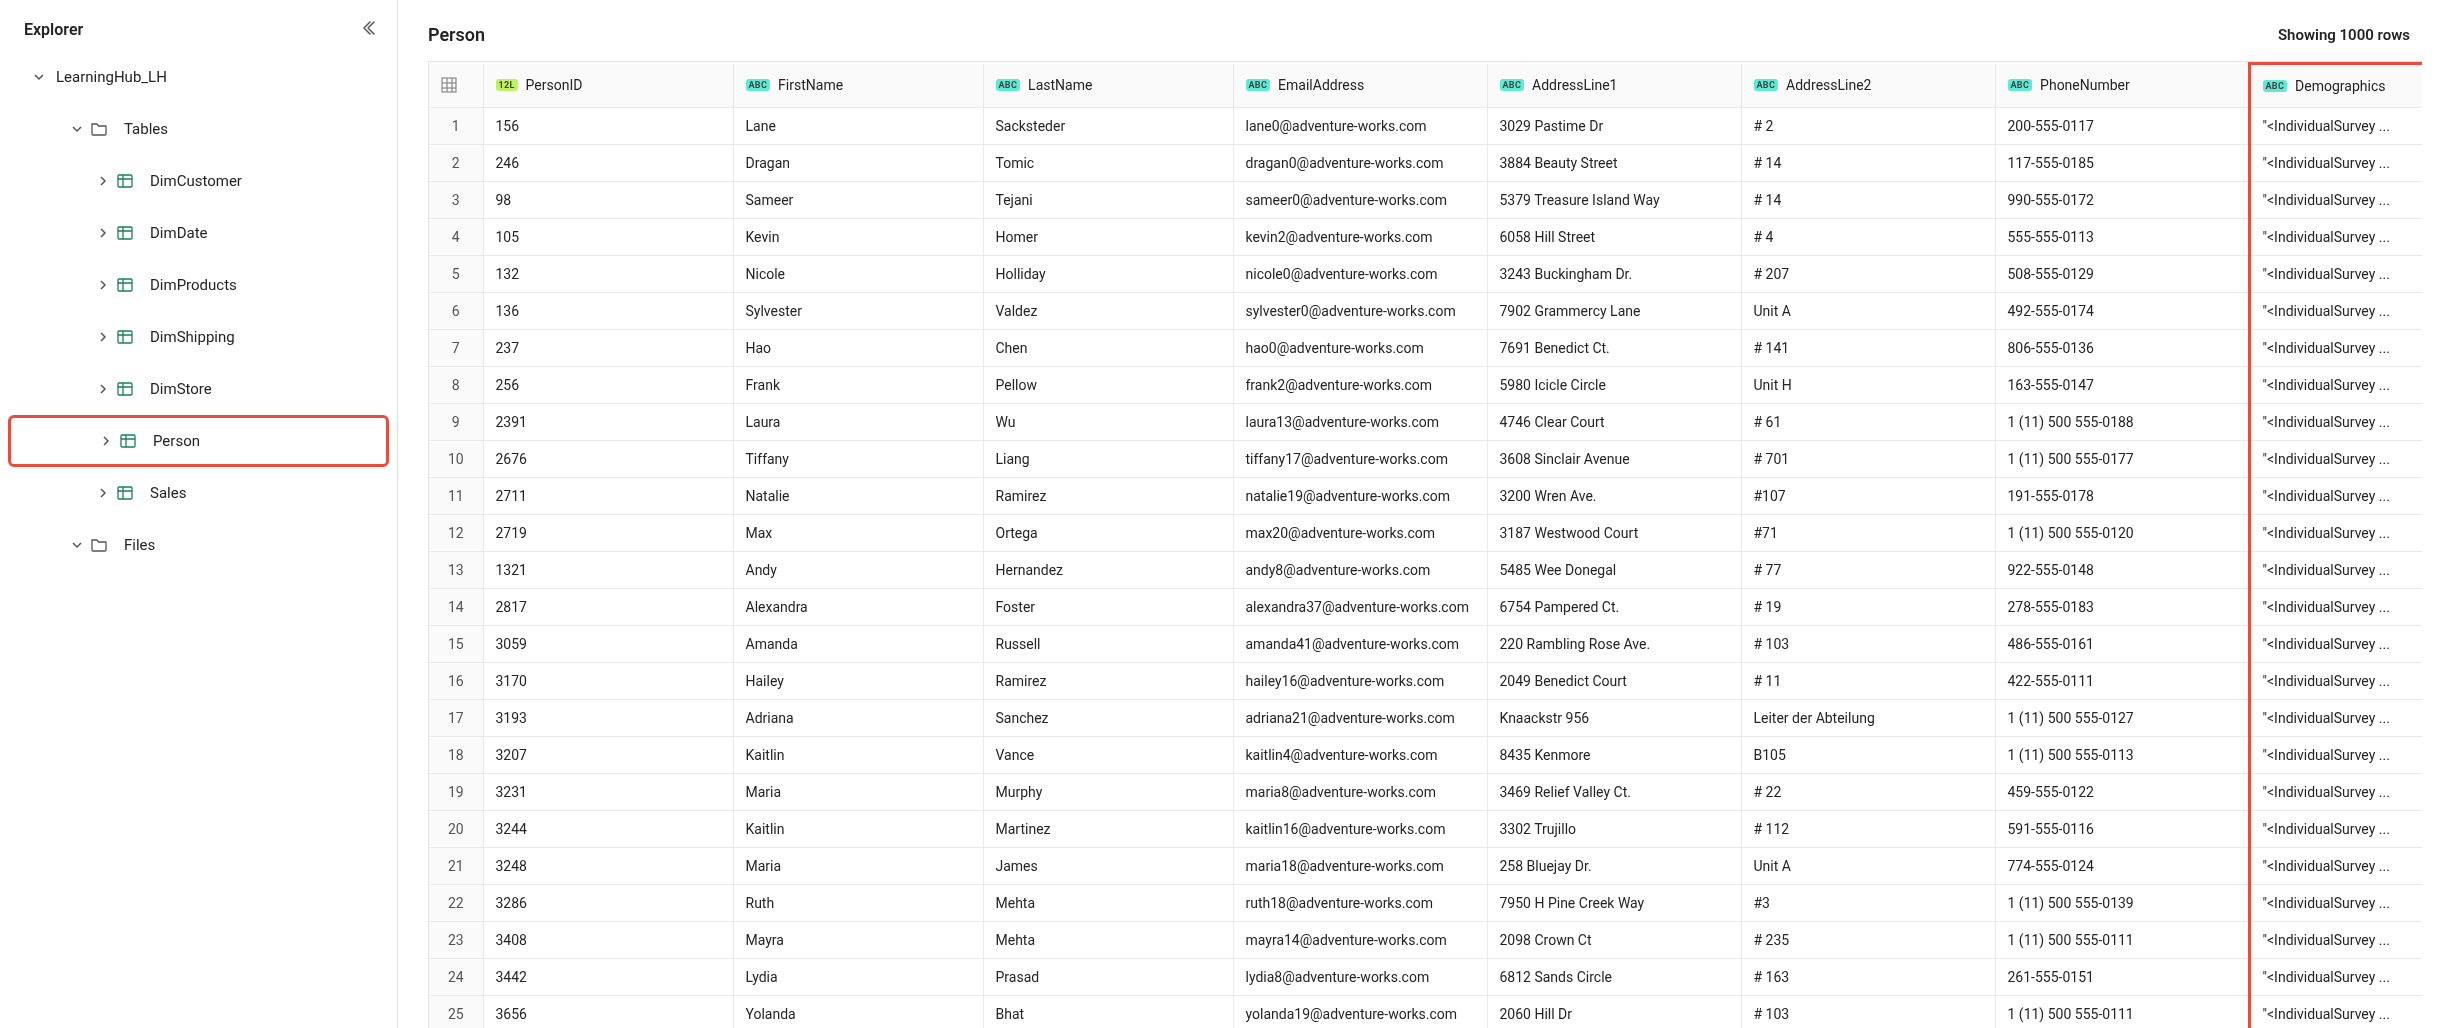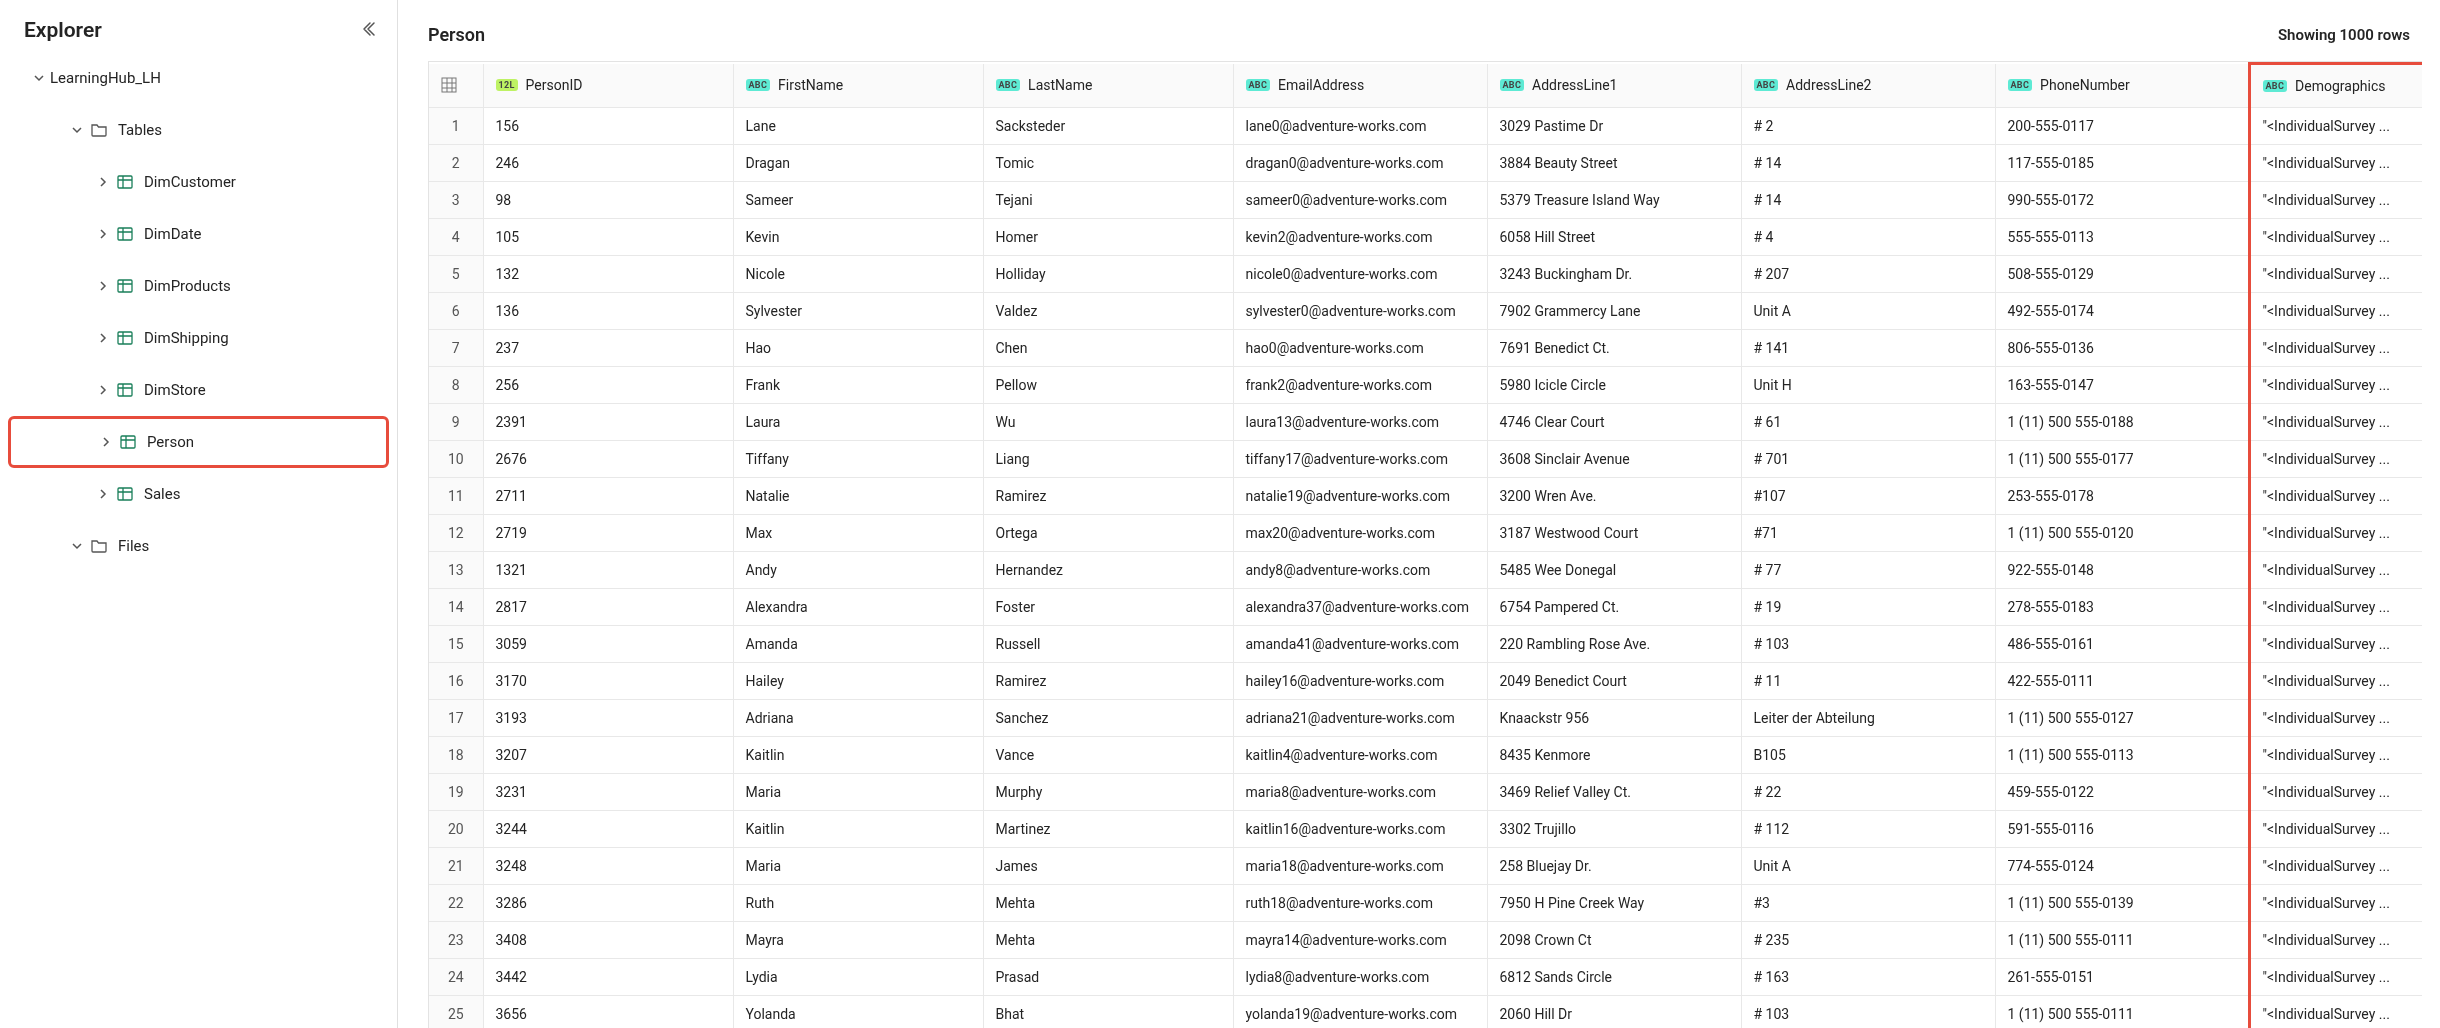--- a/index.html
+++ b/index.html
@@ -21,42 +21,42 @@
     padding: 18px 0 0 0;
     flex-shrink: 0;
     overflow-y: auto;
   }
   .sidebar-header {
     display: flex;
     align-items: center;
     justify-content: space-between;
     padding: 0 18px 10px 24px;
   }
-  .sidebar-header h1 { font-size: 21px; font-weight: 600; }
+  .sidebar-header h1 { font-size: 16px; font-weight: 600; }
 
   .tree { list-style: none; font-size: 14px; }
   .tree-row {
     display: flex;
     align-items: center;
     height: 52px;
     padding-right: 10px;
     cursor: pointer;
     white-space: nowrap;
   }
   .tree-row.selected {
     border: 3px solid #e74c3c;
     border-radius: 6px;
     margin: 0 8px 0 8px;
   }
   .tree-row .caret {
     width: 22px; height: 22px; display:inline-flex;
     align-items:center; justify-content:center; color:#555;
   }
   .tree-row .icon { width: 22px; display:inline-flex; align-items:center; justify-content:center; margin-right:8px; }
-  .tree-row .label { font-size: 15px; }
+  .tree-row .label { font-size: 15px; margin-left: 6px; }
 
   .depth-0 { padding-left: 28px; }
   .depth-1 { padding-left: 66px; }
   .depth-2 { padding-left: 92px; }
   .tree-row.selected.depth-2 { padding-left: 84px; }
 
   
   .main {
     flex: 1;
     display: flex;
@@ -444,21 +444,21 @@
             <td class="highlight">"&lt;IndividualSurvey ...</td>
           </tr>
           <tr>
             <td class="rownum">11</td>
             <td>2711</td>
             <td>Natalie</td>
             <td>Ramirez</td>
             <td>natalie19@adventure-works.com</td>
             <td>3200 Wren Ave.</td>
             <td>#107</td>
-            <td>253-555-0178</td>
+            <td>191-555-0178</td>
             <td class="highlight">"&lt;IndividualSurvey ...</td>
           </tr>
           <tr>
             <td class="rownum">12</td>
             <td>2719</td>
             <td>Max</td>
             <td>Ortega</td>
             <td>max20@adventure-works.com</td>
             <td>3187 Westwood Court</td>
             <td>#71</td>

